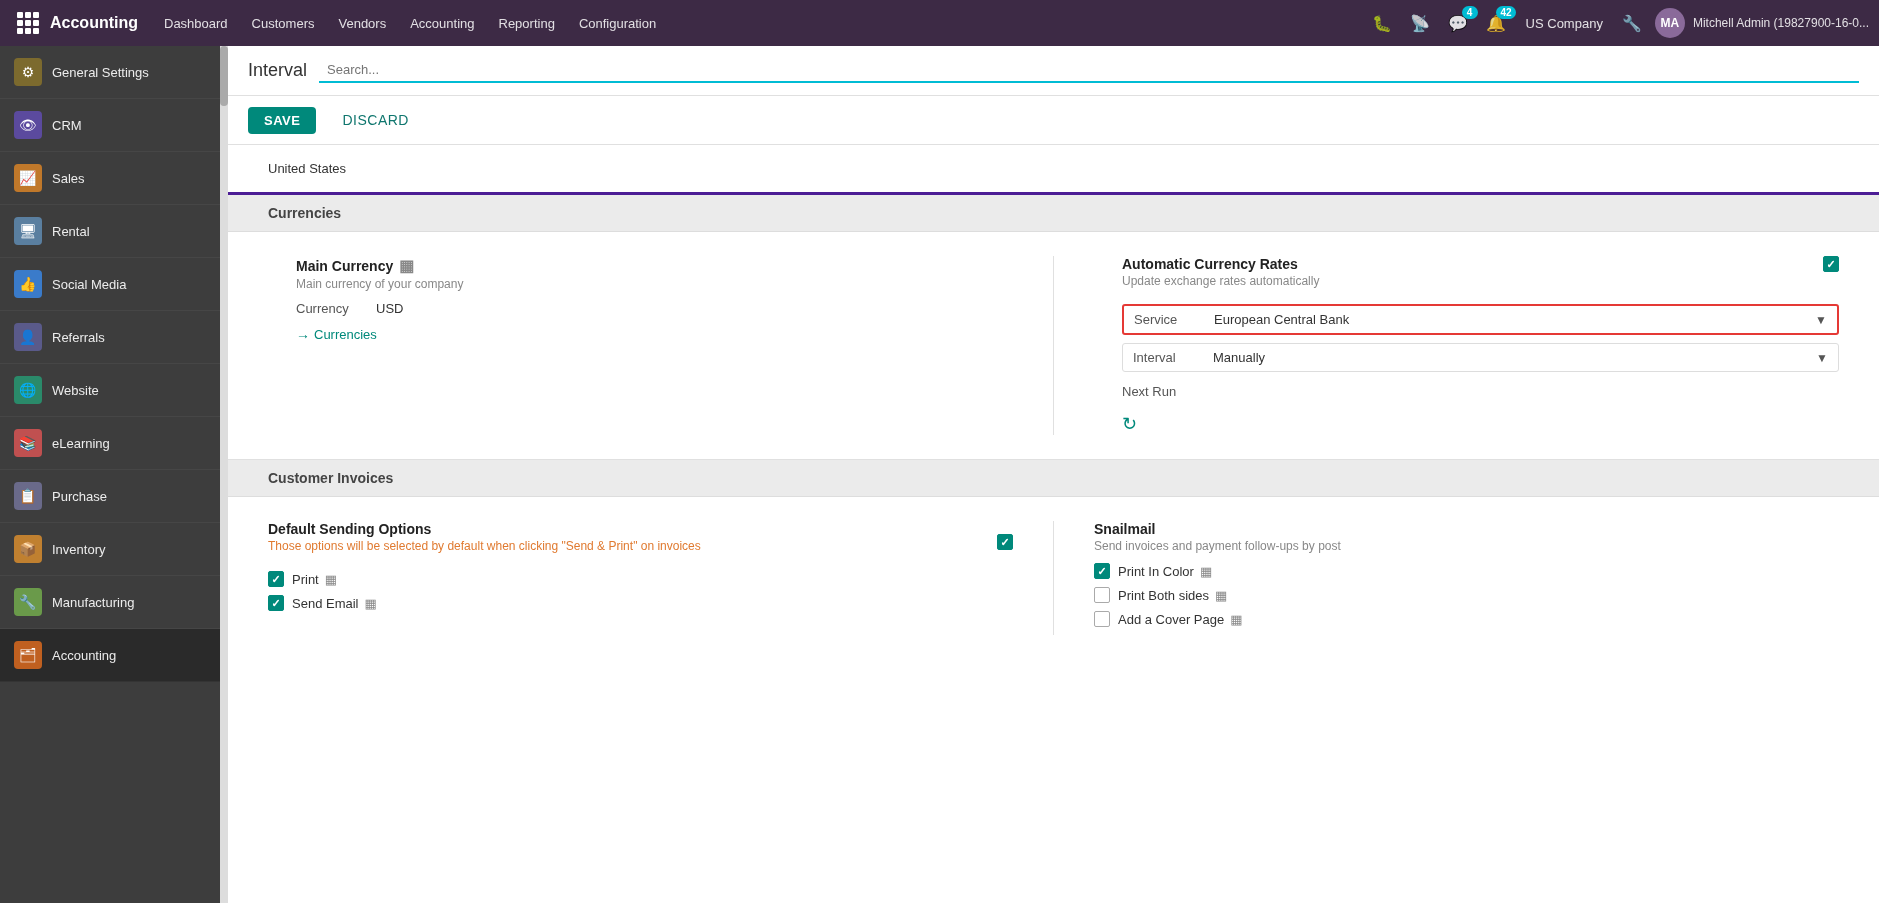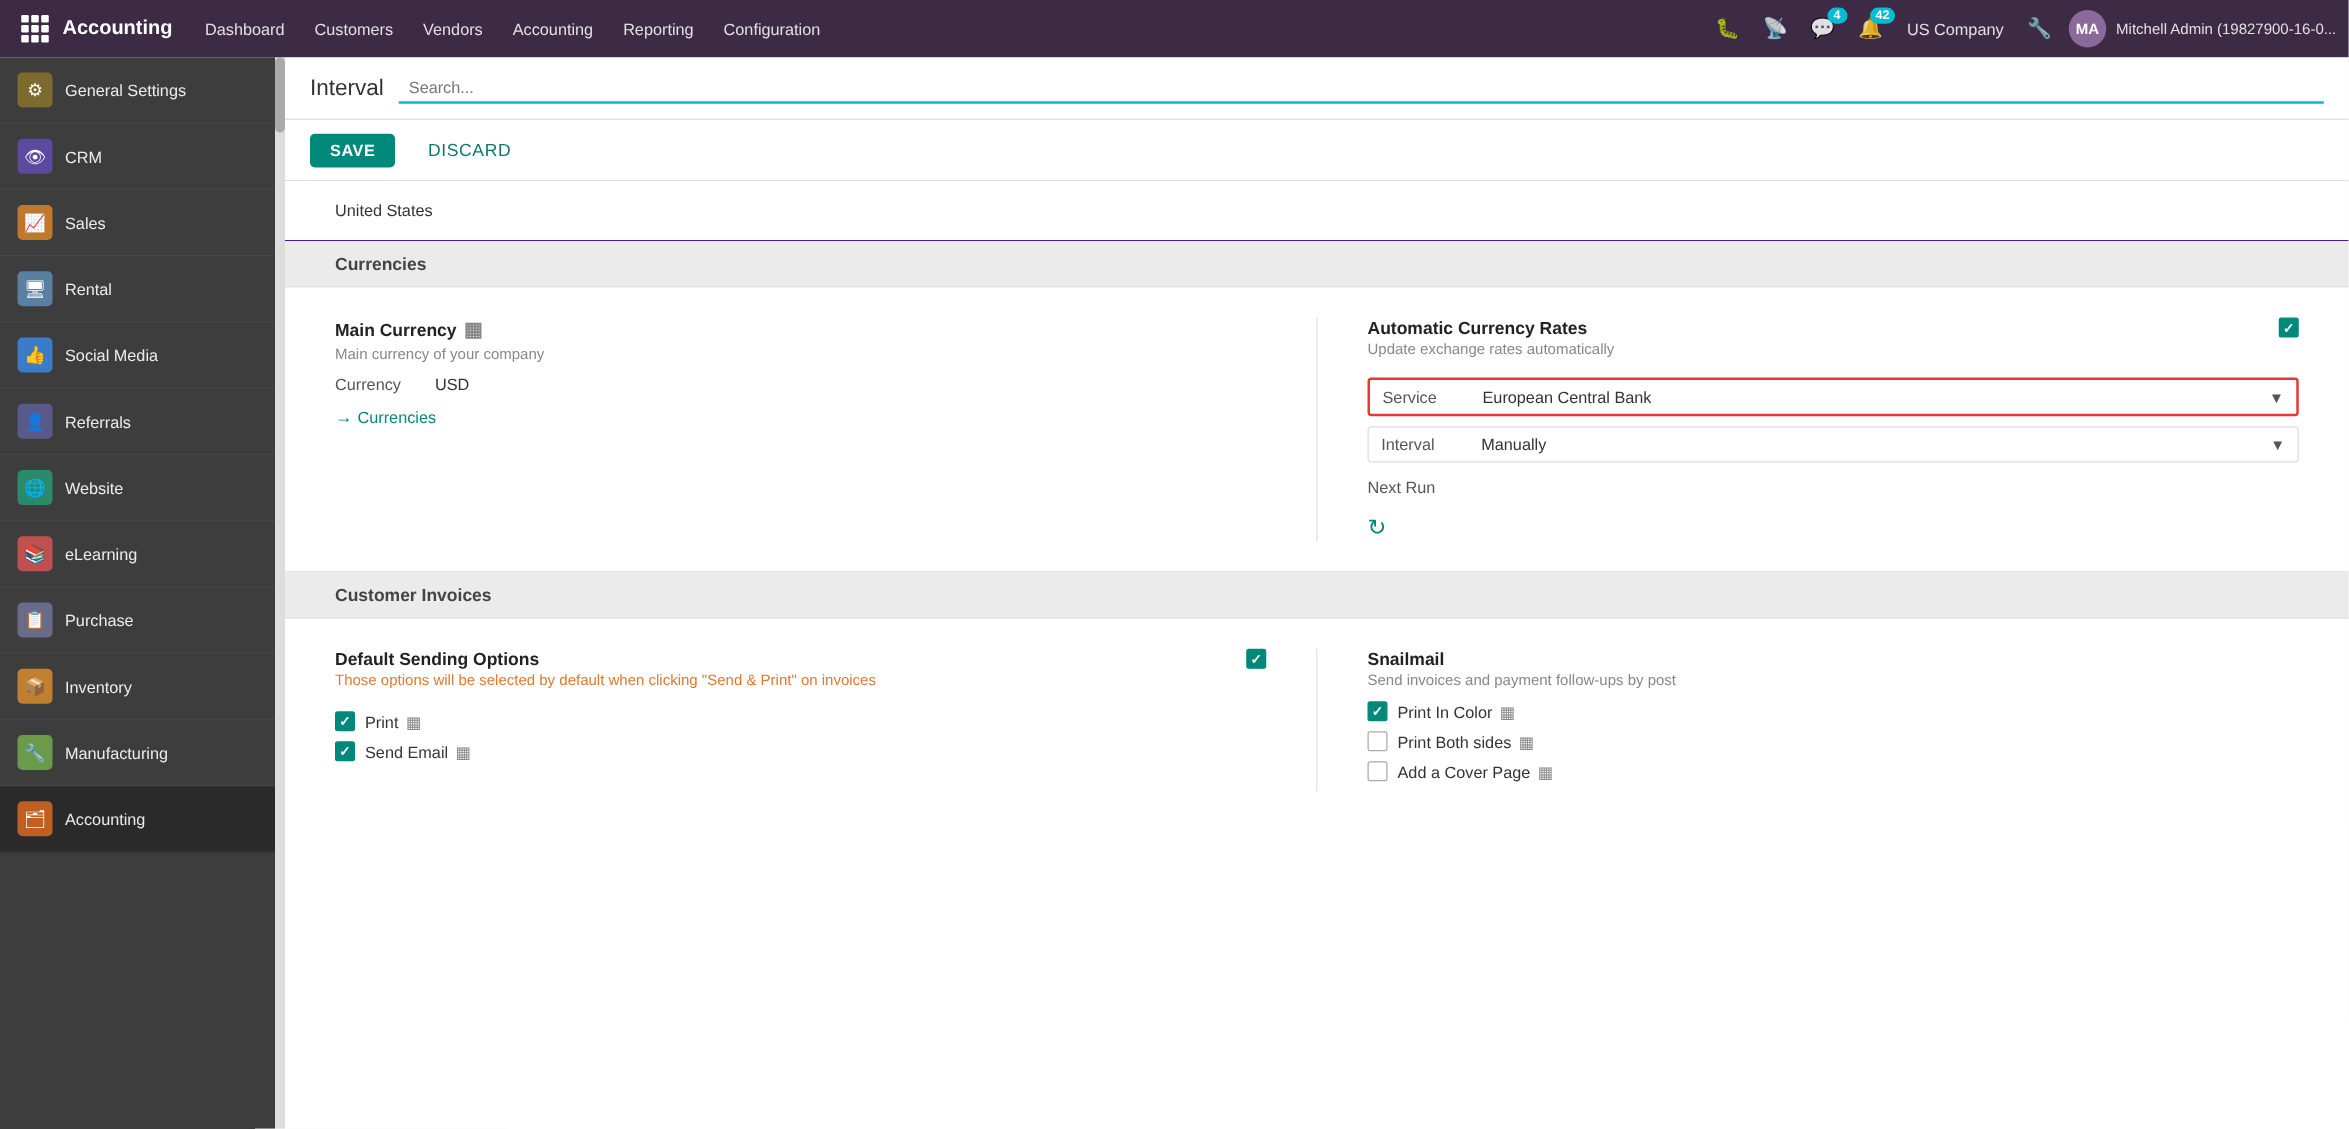--- a/index.html
+++ b/index.html
@@ -213,21 +213,21 @@
     }
 
     
     .settings-content {
       padding: 0;
     }
 
     
     .country-row {
       padding: 16px 40px;
-      border-bottom: 1px solid #4c1d95;
+      border-bottom: 3px solid #4c1d95;
       background: white;
     }
     .country-value {
       font-size: 13px;
       color: #333;
     }
 
     
     .section-header {
       background: #ebebeb;
@@ -245,20 +245,21 @@
       border-bottom: 1px solid #e0e0e0;
     }
 
     .settings-row {
       display: flex;
       gap: 40px;
     }
 
     .settings-col {
       flex: 1;
+      margin-left: 28px;
     }
 
     .setting-item {
       margin-bottom: 20px;
     }
 
     .setting-title {
       font-size: 14px;
       font-weight: 600;
       color: #222;
@@ -634,21 +635,21 @@
             <div class="refresh-icon">↻</div>
           </div>
         </div>
       </div>
 
       <div class="section-header">Customer Invoices</div>
       <div class="invoice-section-body">
         <div class="invoice-settings-row">
 
           <div class="invoice-col">
-            <div style="display:flex;align-items:flex-start;justify-content:space-between;margin-bottom:8px;">
+            <div style="display:flex;align-items:center;justify-content:space-between;margin-bottom:8px;">
               <div>
                 <div class="setting-title">Default Sending Options</div>
                 <div class="setting-desc" style="color:#e07a30;font-size:12px;">Those options will be selected by default when clicking "Send &amp; Print" on invoices</div>
               </div>
               <div class="checkbox-teal">
                 <span class="checkmark">✓</span>
               </div>
             </div>
 
             <div class="check-row">

